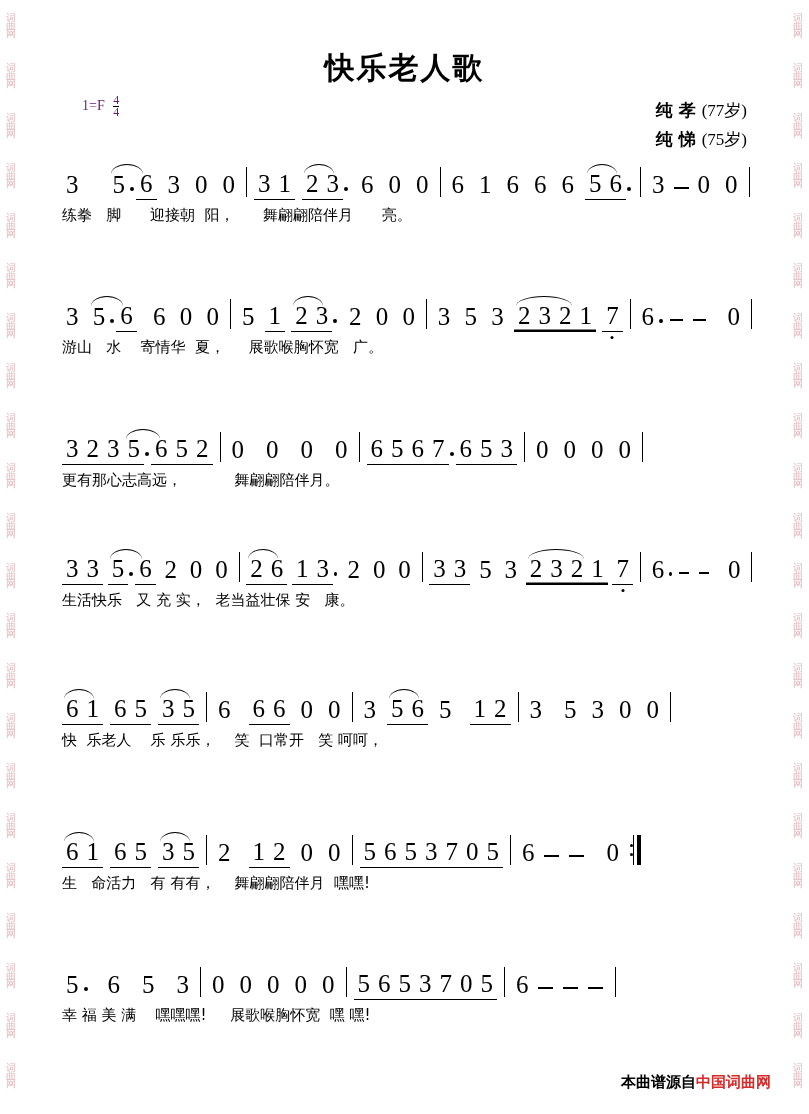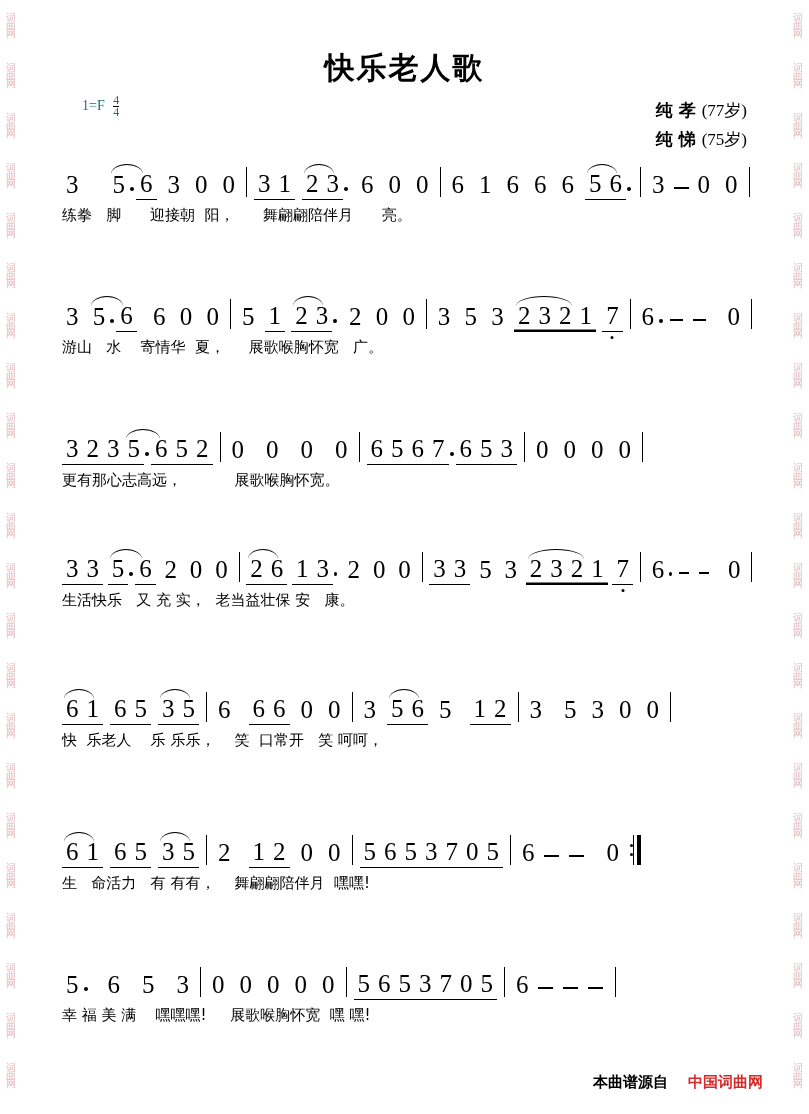--- a/index.html
+++ b/index.html
@@ -51,21 +51,21 @@
     font-weight: bold;
     color: #000;
     font-family: "DejaVu Sans", sans-serif;
     letter-spacing: 2px;
   }
   .key-sig {
     position: absolute;
     left: 82px;
     top: 95px;
     font-size: 14px;
-    color: #0f766e;
+    color: #701a75;
     font-family: "Liberation Serif", serif;
   }
   .key-sig .meter {
     display: inline-block;
     vertical-align: middle;
     margin-left: 5px;
     font-size: 12px;
     line-height: 11px;
     text-align: center;
   }
@@ -175,29 +175,29 @@
   .lyrics-row {
     display: flex;
     font-family: "DejaVu Sans", sans-serif;
     font-size: 15px;
     color: #000;
     margin-top: 6px;
     white-space: pre;
   }
   .footer {
     position: absolute;
-    right: 46px;
+    right: 38px;
     bottom: 22px;
     font-size: 15px;
     font-weight: bold;
     font-family: "DejaVu Sans", sans-serif;
     color: #000;
     display: flex;
     align-items: center;
-    gap: 20px;
+    gap: 0;
   }
   .footer .site { color: #d62b2b; }
 </style>
 </head>
 <body>
 
 <div class="page">
 
   <div class="wm-strip left">
     <div class="wm-cell">词曲网</div>
@@ -423,21 +423,21 @@
       <span class="barline"></span>
       <span class="n">0</span>
         <span class="sp s"></span>
       <span class="n">0</span>
         <span class="sp s"></span>
       <span class="n">0</span>
         <span class="sp s"></span>
       <span class="n">0</span>
       <span class="barline final"></span>
     </div>
-    <div class="lyrics-row">更有那心志高远，           展歌喉胸怀宽。</div>
+    <div class="lyrics-row">更有那心志高远，           舞翩翩陪伴月。</div>
   </div>
 
   <div class="system" style="top:545px;">
     <div class="notes-row">
       <span class="n u1">3</span>
         <span class="n u1">3</span>
         <span class="sp s"></span>
       <span class="measure">
         <span class="slur" style="left:2px; width:32px;"></span>
         <span class="n u1">5</span>

